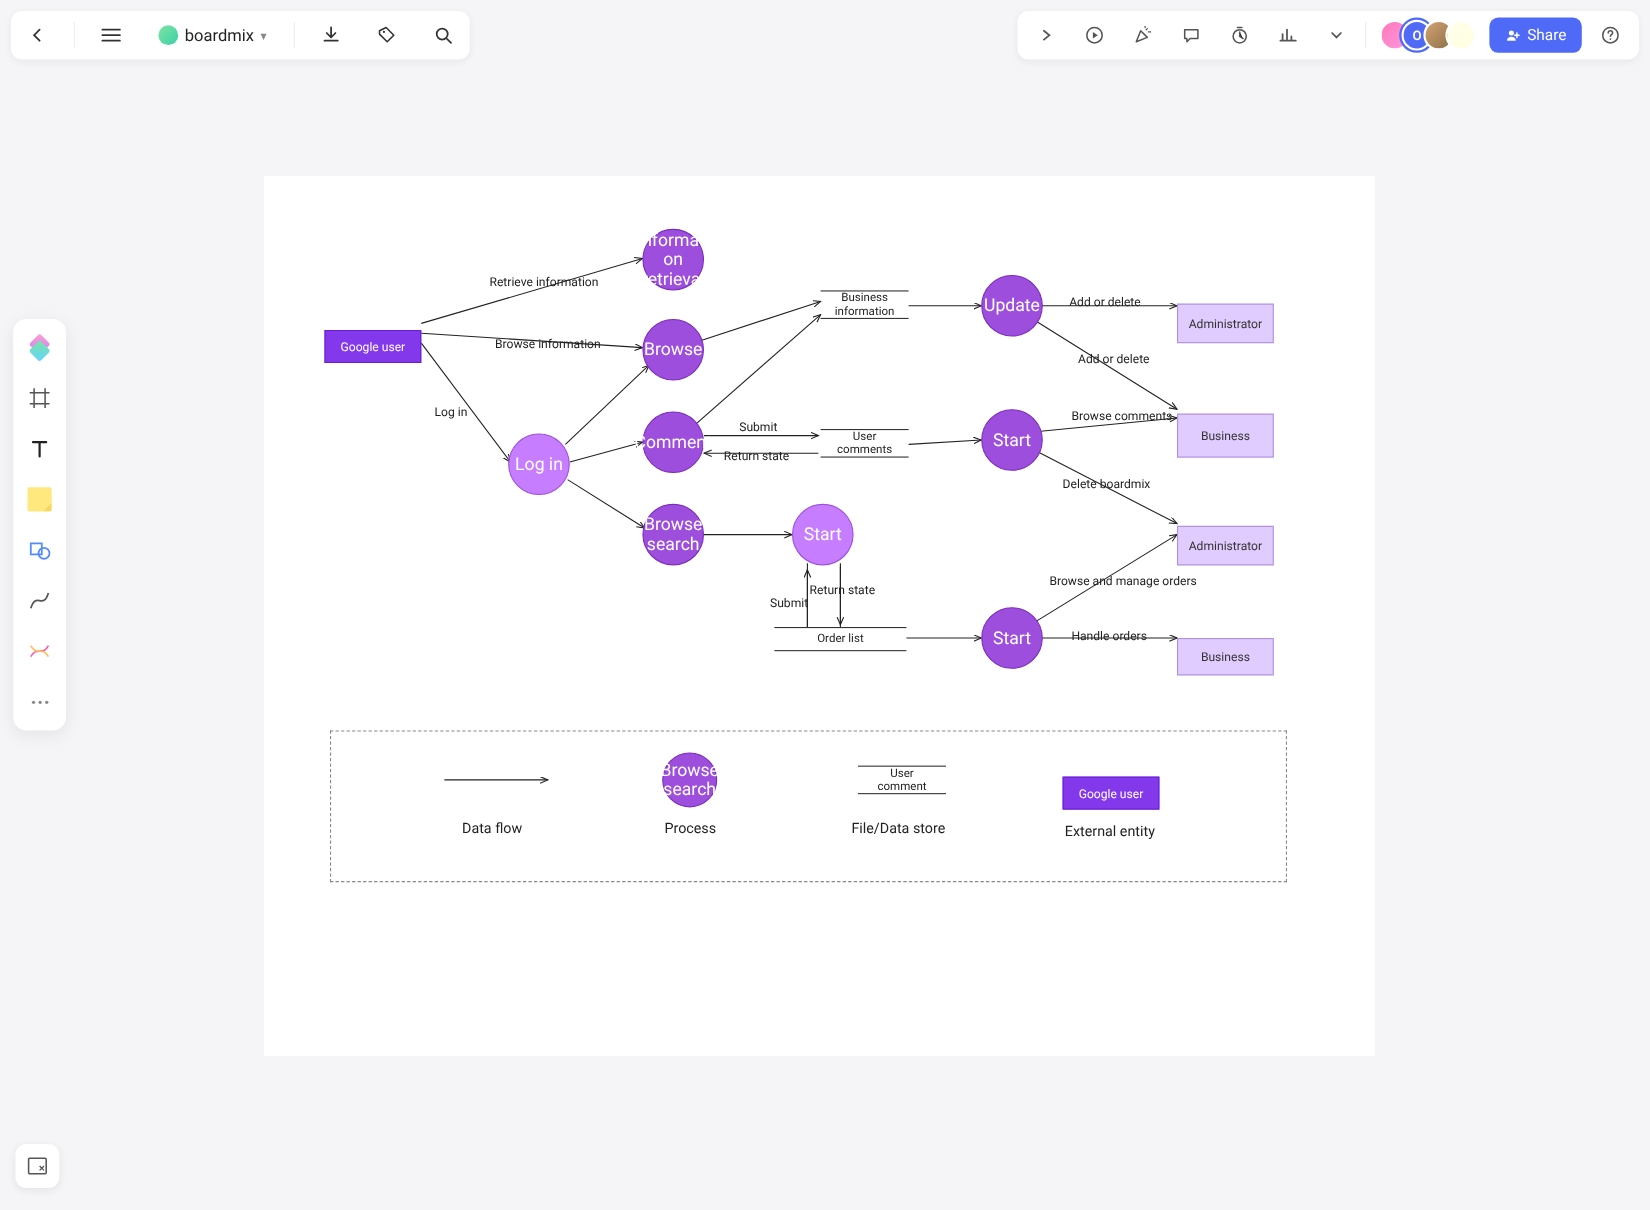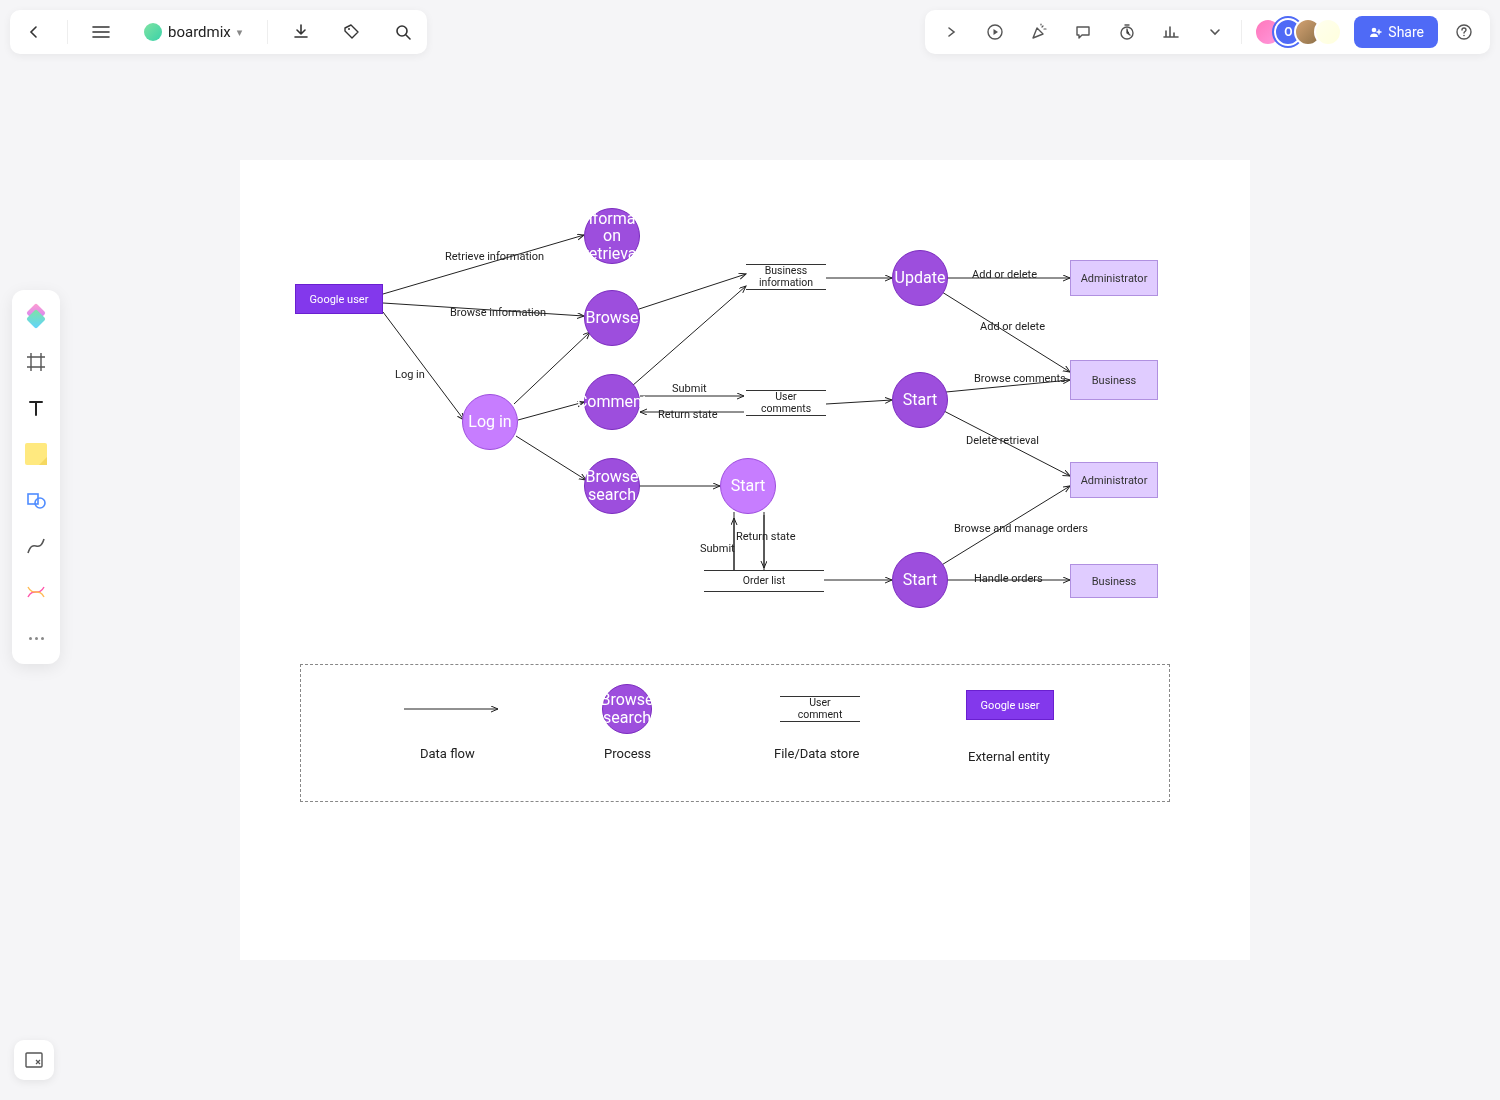--- a/index.html
+++ b/index.html
@@ -35,21 +35,21 @@
   .dots { display:flex; gap:3px; }
   .dots span { width:3px; height:3px; background:#888; border-radius:50%; }
   
   
   .bl-btn { position: absolute; left: 14px; bottom: 20px; width: 40px; height: 40px; background: #fff; border-radius: 10px; box-shadow: 0 2px 8px rgba(0,0,0,.08); display:flex; align-items:center; justify-content:center; cursor:pointer; }
   
   
   .canvas { position: absolute; left: 240px; top: 160px; width: 1010px; height: 800px; background: #fff; }
   .diagram { position: absolute; inset: 0; }
   
-  .entity { position: absolute; background: #8338ec; border: 1.5px solid #6a1fd0; color: #fff; font-size: 11px; display:flex; align-items:center; justify-content:center; text-align:center; padding: 2px; }
+  .entity { position: absolute; background: #8338ec; border: 1.5px solid #6a1fd0; color: #fff; font-size: 11px; display:flex; align-items:center; justify-content:center; text-align:center; padding: 2px; margin-top: 16px; }
   .entity.light { background: #e0ccff; border-color: #b090e0; color:#333; }
   .process { position: absolute; background: #9d4edd; border: 1.5px solid #7b2cbf; color: #fff; border-radius: 50%; font-size: 16px; display:flex; align-items:center; justify-content:center; text-align:center; line-height:1.1; }
   .process.light { background: #c77dff; border-color:#9d4edd; }
   .datastore { position:absolute; border-top:1.5px solid #333; border-bottom:1.5px solid #333; font-size:10.5px; color:#222; display:flex; align-items:center; justify-content:center; text-align:center; padding:2px 4px; line-height:1.1; }
   .edge-label { position:absolute; font-size:11px; color:#222; white-space:nowrap; }
   
   .legend-box { position:absolute; border:1.5px dashed #888; }
   .legend-label { position:absolute; font-size:13px; color:#222; text-align:center; white-space:nowrap; }
   
   svg.lines { position:absolute; inset:0; width:100%; height:100%; pointer-events:none; }
@@ -330,21 +330,21 @@
     <div class="edge-label" style="left:205px;top:90px">Retrieve information</div>
     <div class="edge-label" style="left:210px;top:146px">Browse information</div>
     <div class="edge-label" style="left:155px;top:208px">Log in</div>
     <div class="edge-label" style="left:432px;top:222px">Submit</div>
     <div class="edge-label" style="left:418px;top:248px">Return state</div>
     <div class="edge-label" style="left:496px;top:370px">Return state</div>
     <div class="edge-label" style="left:460px;top:382px">Submit</div>
     <div class="edge-label" style="left:732px;top:108px">Add or delete</div>
     <div class="edge-label" style="left:740px;top:160px">Add or delete</div>
     <div class="edge-label" style="left:734px;top:212px">Browse comments</div>
-    <div class="edge-label" style="left:726px;top:274px">Delete retrieval</div>
+    <div class="edge-label" style="left:726px;top:274px">Delete boardmix</div>
     <div class="edge-label" style="left:714px;top:362px">Browse and manage orders</div>
     <div class="edge-label" style="left:734px;top:412px">Handle orders</div>
 
     <div class="legend-box" style="left:60px;top:504px;width:870px;height:138px"></div>
     <div class="legend-label" style="left:180px;top:586px">Data flow</div>
     <div class="process" style="left:362px;top:524px;width:50px;height:50px">
         <span style="white-space:pre-line">Browse
 search</span>
       </div>
     <div class="legend-label" style="left:364px;top:586px">Process</div>

